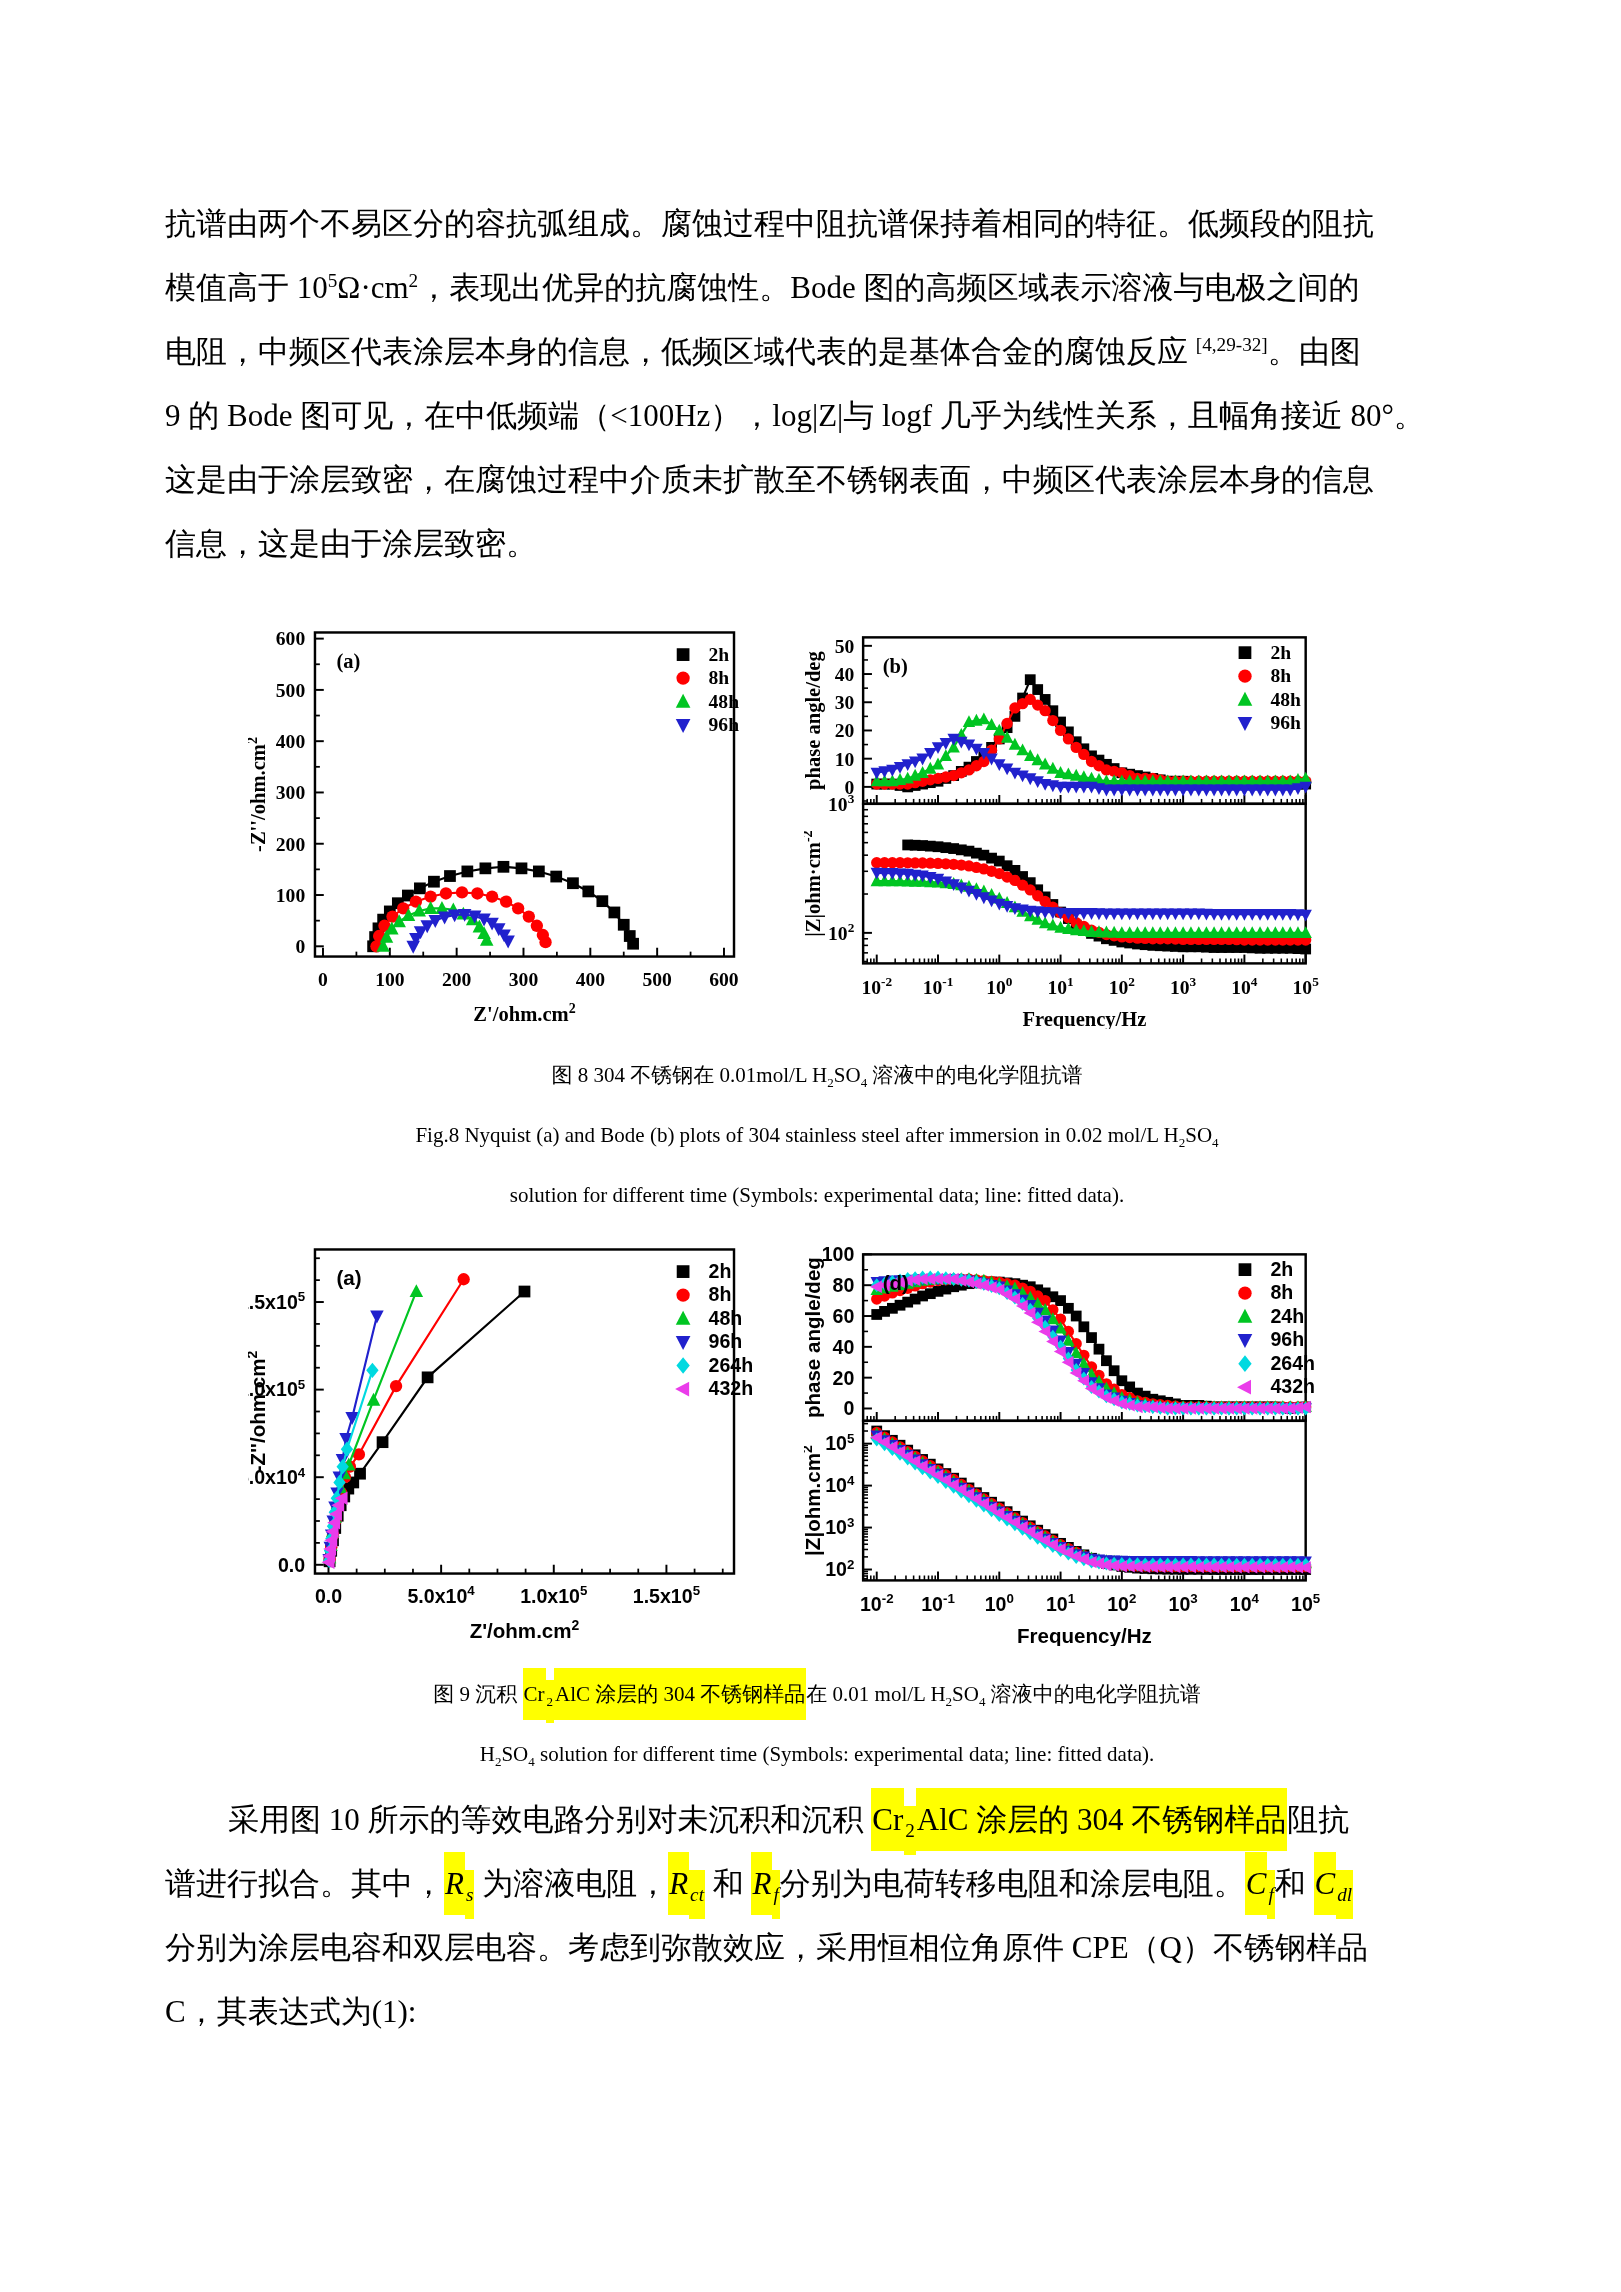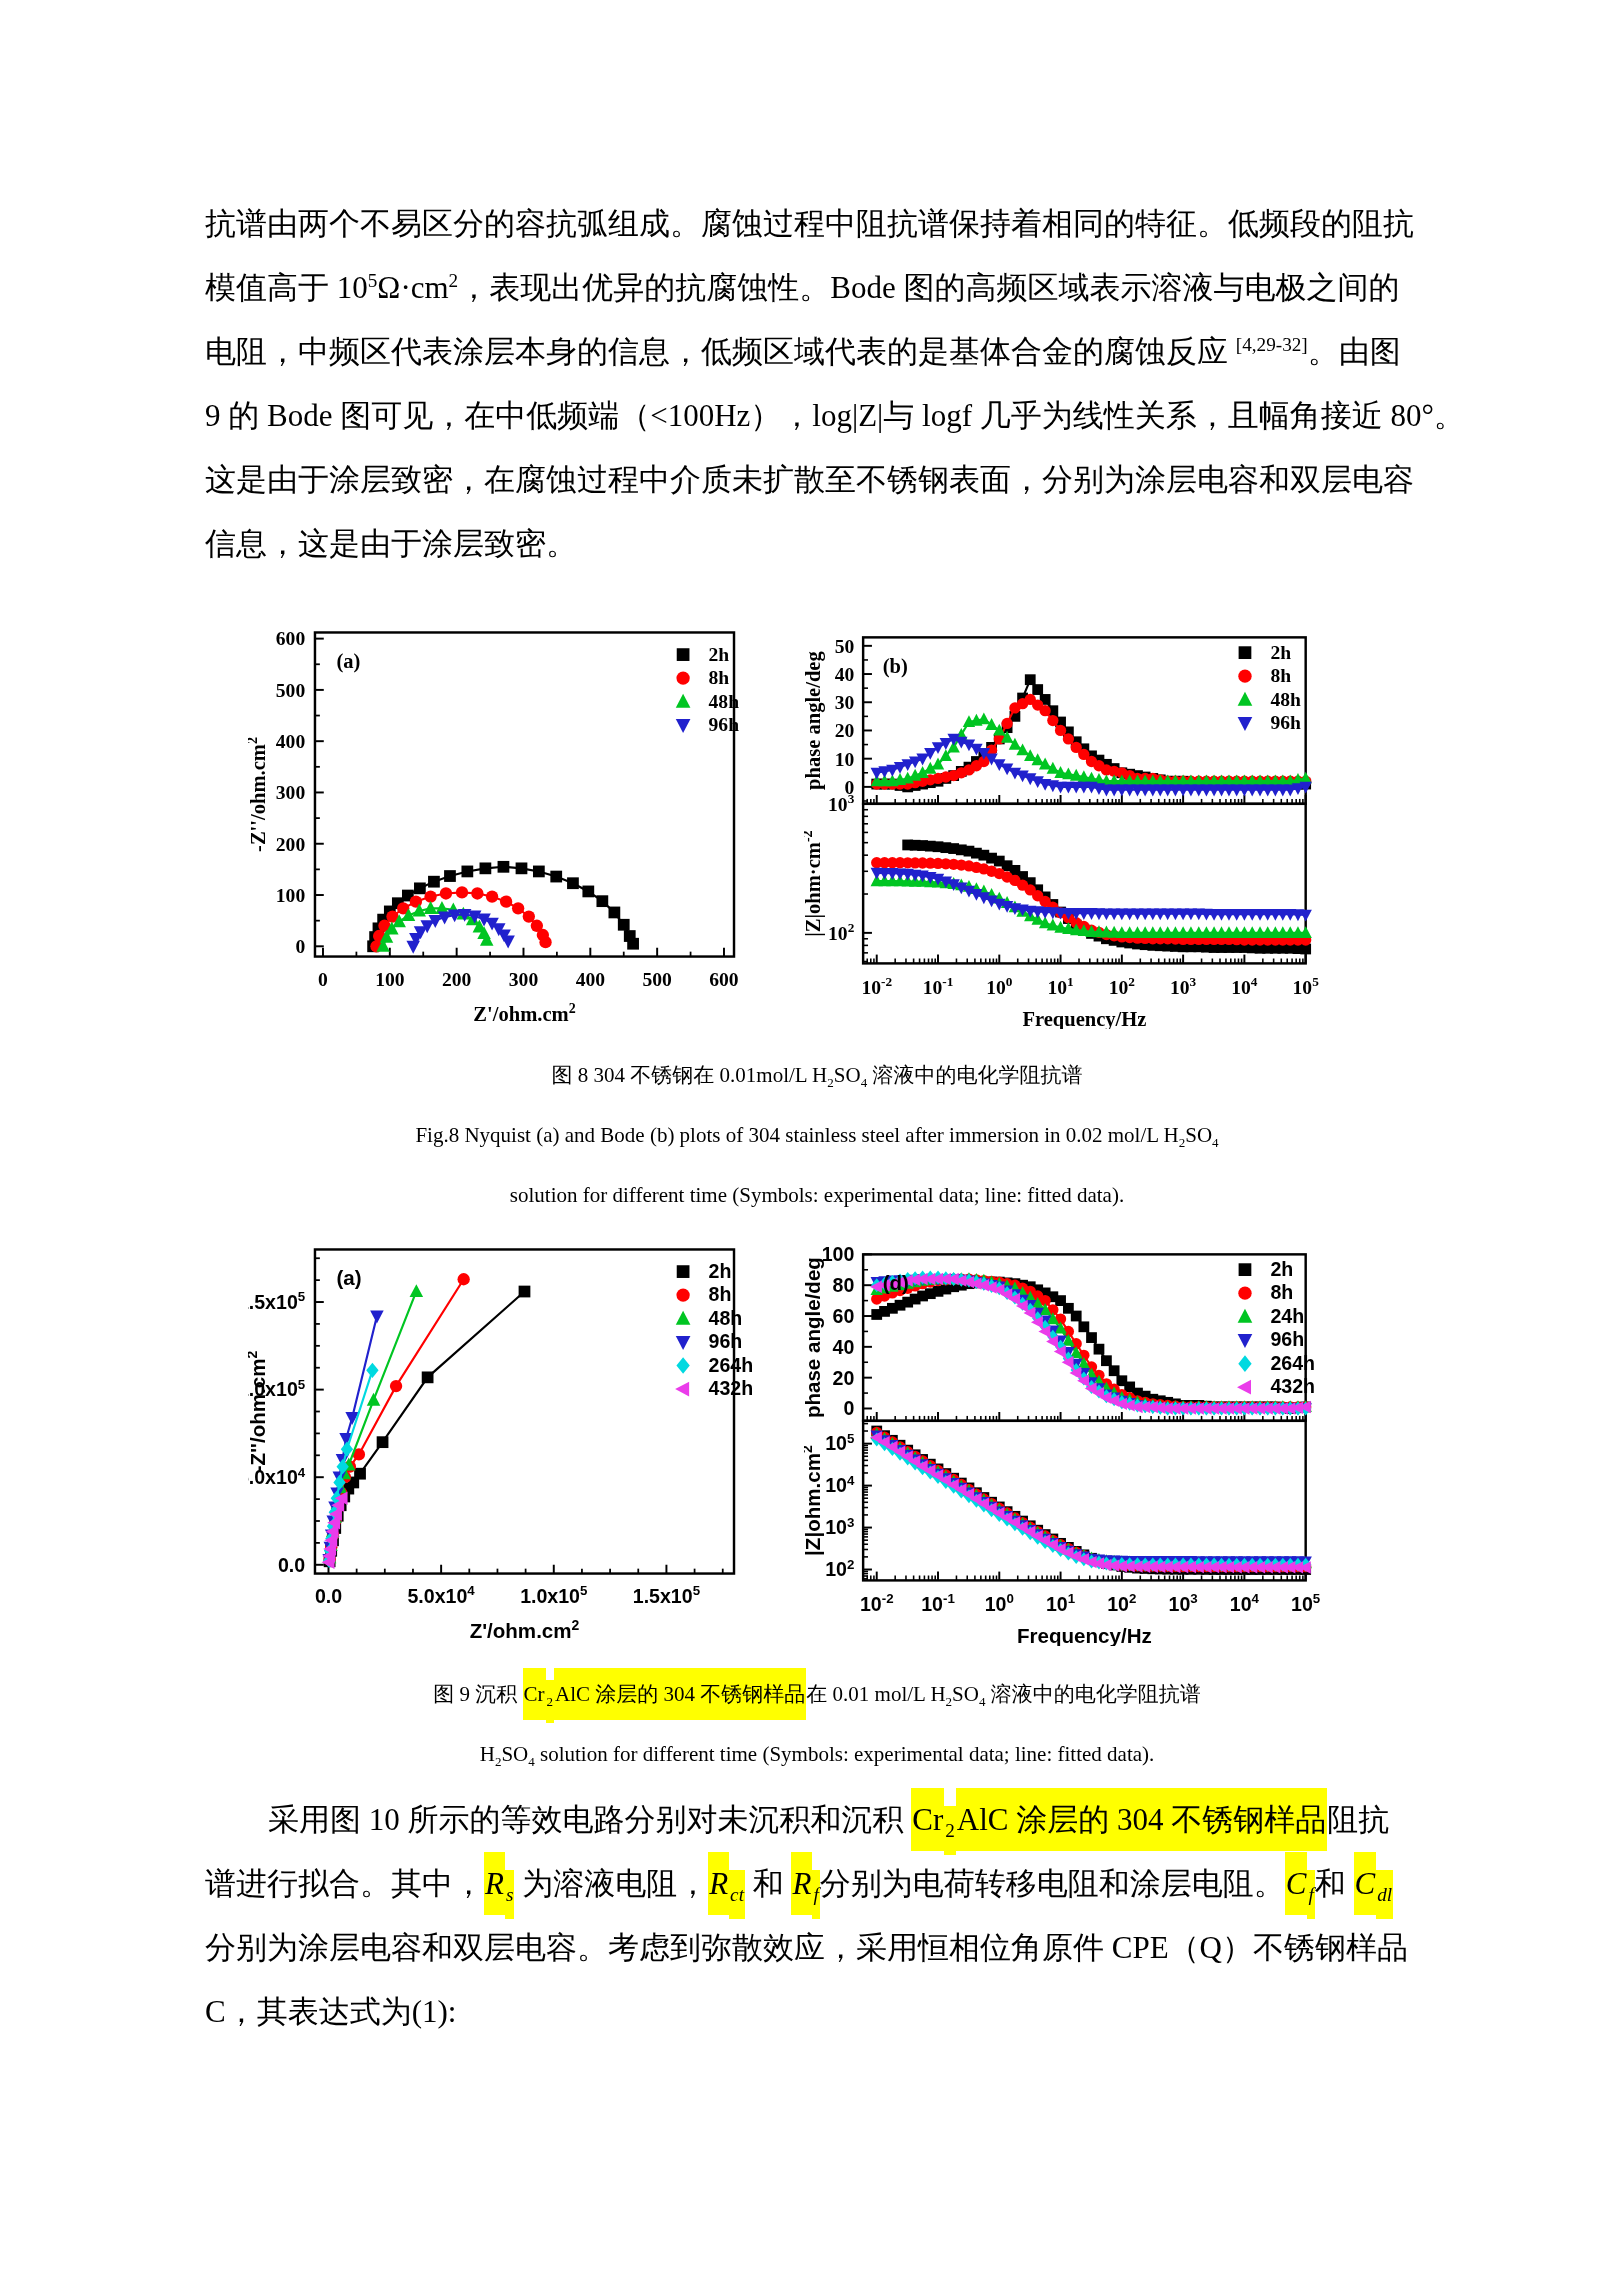--- a/index.html
+++ b/index.html
@@ -1,19 +1,19 @@
 <!DOCTYPE html>
 <html><head>
 <meta charset="utf-8">
 <style>
   html,body{margin:0;padding:0;background:#888;}
   .page{position:relative;width:1621px;height:2293px;background:#ffffff;overflow:hidden;
         font-family:"Liberation Serif","DejaVu Serif",serif;color:#000;}
   .para{position:absolute;left:165px;width:1304px;font-size:31px;}
-  .para .line{height:64px;line-height:64px;white-space:nowrap;margin-left:40px;}
+  .para .line{height:64px;line-height:64px;white-space:nowrap;}
   .caption{position:absolute;left:165px;width:1304px;text-align:center;font-size:21px;}
   .caption .cline{height:60px;line-height:60px;white-space:nowrap;}
   .hl{background:#ffff00;padding:14px 1px;}
   .it{font-style:italic;}
   sup,sub{font-size:.62em;line-height:0;}
   sup{vertical-align:super;}
   sub{vertical-align:sub;}
   .indent{padding-left:63px;}
   .figrow{position:absolute;left:248px;display:flex;gap:3.9px;}
   .chart{width:552px;height:421px;}
@@ -22,21 +22,21 @@
 </head>
 <body>
 
 <div class="page">
 
   <div class="para" style="top:192px">
     <div class="line"><span>抗谱由两个不易区分的容抗弧组成。腐蚀过程中阻抗谱保持着相同的特征。低频段的阻抗</span></div>
     <div class="line"><span>模值高于 10</span><sup>5</sup><span>Ω·cm</span><sup>2</sup><span>，表现出优异的抗腐蚀性。Bode 图的高频区域表示溶液与电极之间的</span></div>
     <div class="line"><span>电阻，中频区代表涂层本身的信息，低频区域代表的是基体合金的腐蚀反应 </span><sup>[4,29-32]</sup><span>。由图</span></div>
     <div class="line"><span>9 的 Bode 图可见，在中低频端（&lt;100Hz），log|Z|与 logf 几乎为线性关系，且幅角接近 80°。</span></div>
-    <div class="line"><span>这是由于涂层致密，在腐蚀过程中介质未扩散至不锈钢表面，分别为涂层电容和双层电容</span></div>
+    <div class="line"><span>这是由于涂层致密，在腐蚀过程中介质未扩散至不锈钢表面，中频区代表涂层本身的信息</span></div>
     <div class="line"><span>信息，这是由于涂层致密。</span></div>
   </div>
 
   <div class="figrow" style="top:608px">
     <div class="chart">
         <svg width="552" height="421" viewBox="0 0 563 430" font-family="'Liberation Serif','DejaVu Serif',serif">
           <rect x="68" y="25" width="428" height="331" fill="none" stroke="#000" stroke-width="2.5"></rect>
           <line x1="110.32216905901117" y1="356" x2="110.32216905901117" y2="351" stroke="#000" stroke-width="1.8"></line>
           <line x1="178.58373205741628" y1="356" x2="178.58373205741628" y2="351" stroke="#000" stroke-width="1.8"></line>
           <line x1="246.84529505582137" y1="356" x2="246.84529505582137" y2="351" stroke="#000" stroke-width="1.8"></line>

